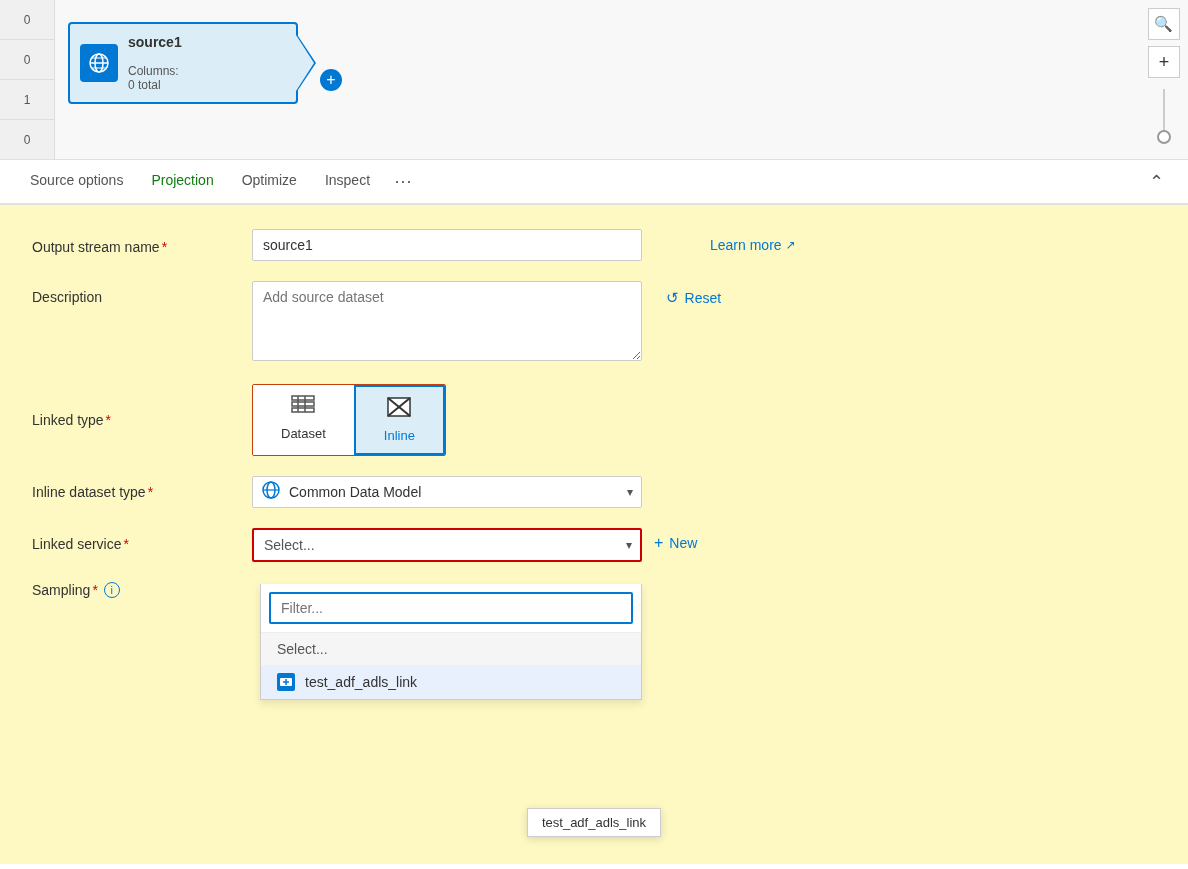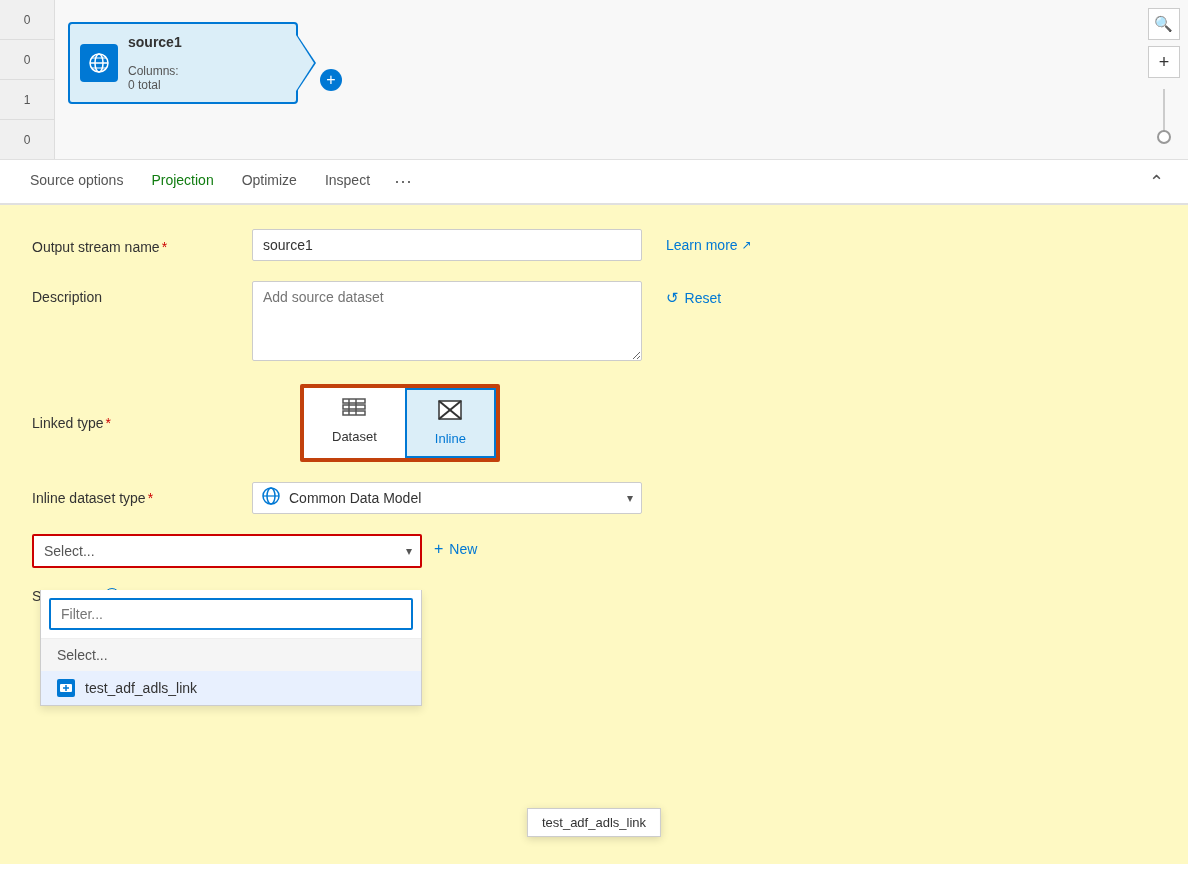--- a/index.html
+++ b/index.html
@@ -84,21 +84,21 @@
 <div style="padding:24px 32px;background:#fef9c3;overflow-y:auto;height:calc(869px - 160px - 50px);">
 
   <div style="display:flex;align-items:center;margin-bottom:20px;">
     <div style="width:220px;min-width:220px;font-size:14px;color:#333;padding-top:4px;">
       <span>Output stream name</span><span style="color:#c00;margin-left:2px;">*</span>
     </div>
     <div style="flex:1;max-width:390px;">
       <input type="text" value="source1" style="width: 100%; border: 1px solid rgb(204, 204, 204); padding: 7px 10px; font-size: 14px; color: rgb(51, 51, 51); outline: none; border-radius: 2px; font-family: inherit;">
     </div>
     <div style="margin-left:24px;display:flex;flex-direction:column;gap:8px;">
-      <a href="#" style="color:#0078d4;text-decoration:none;font-size:14px;display:flex;align-items:center;gap:4px;">
+      <a href="#" style="color:#0078d4;text-decoration:none;font-size:14px;display:flex;align-items:center;gap:4px;margin-left:44px;">
         <span>Learn more</span>
         <span style="font-size:12px;">↗</span>
       </a>
     </div>
   </div>
 
   <div style="display:flex;align-items:flex-start;margin-bottom:20px;">
     <div style="width:220px;min-width:220px;font-size:14px;color:#333;padding-top:8px;">Description</div>
     <div style="flex:1;max-width:390px;">
       <textarea style="width: 100%; border: 1px solid rgb(204, 204, 204); padding: 7px 10px; font-size: 14px; color: rgb(170, 170, 170); outline: none; border-radius: 2px; font-family: inherit; height: 80px; resize: vertical;" placeholder="Add source dataset"></textarea>
@@ -108,21 +108,21 @@
         <span style="font-size:15px;">↺</span>
         <span>Reset</span>
       </button>
     </div>
   </div>
 
   <div style="display:flex;align-items:center;margin-bottom:20px;">
     <div style="width:220px;min-width:220px;font-size:14px;color:#333;">
       <span>Linked type</span><span style="color:#c00;margin-left:2px;">*</span>
     </div>
-    <div style="display:flex;border:4px solid #c2410c;border-radius:2px;overflow:hidden;max-width:390px;margin-left:48px;">
+    <div style="display:flex;border:1px solid #c2410c;border-radius:2px;overflow:hidden;max-width:390px;">
       <button style="flex:1;padding:10px 28px;cursor:pointer;display:flex;flex-direction:column;align-items:center;gap:6px;background:#fff;border:none;font-size:13px;color:#333;font-family:inherit;">
         <span style="font-size:20px;">
           <svg width="24" height="20" viewBox="0 0 24 20" fill="none">
             <rect x="1" y="1" width="22" height="4" rx="0" stroke="#555" stroke-width="1.5" fill="none"></rect>
             <rect x="1" y="7" width="22" height="4" rx="0" stroke="#555" stroke-width="1.5" fill="none"></rect>
             <rect x="1" y="13" width="22" height="4" rx="0" stroke="#555" stroke-width="1.5" fill="none"></rect>
             <line x1="7" y1="1" x2="7" y2="17" stroke="#555" stroke-width="1.5"></line>
             <line x1="14" y1="1" x2="14" y2="17" stroke="#555" stroke-width="1.5"></line>
           </svg>
         </span>
@@ -154,20 +154,23 @@
             <line x1="2" y1="10" x2="18" y2="10" stroke="#0078d4" stroke-width="1.2"></line>
           </svg>
         </span>
         <span style="flex:1;font-size:14px;color:#333;">Common Data Model</span>
         <span style="position:absolute;right:8px;top:50%;transform:translateY(-50%);font-size:12px;color:#555;">▾</span>
       </div>
     </div>
   </div>
 
   <div style="display:flex;align-items:flex-start;margin-bottom:20px;">
+    <div style="width:220px;min-width:220px;font-size:14px;color:#333;padding-top:8px;">
+      <span>Linked service</span><span style="color:#c00;margin-left:2px;">*</span>
+    </div>
     <div style="flex:1;max-width:390px;position:relative;">
 
       <div style="width:100%;border:2px solid #c00;padding:7px 32px 7px 10px;font-size:14px;background:#fff;cursor:pointer;border-radius:2px;display:flex;align-items:center;position:relative;">
         <span style="flex:1;font-size:14px;color:#555;">Select...</span>
         <span style="position:absolute;right:8px;top:50%;transform:translateY(-50%);font-size:12px;color:#555;">▾</span>
       </div>
 
       <div style="position:absolute;top:100%;left:8px;right:0;background:#fff;border:1px solid #ccc;border-top:none;z-index:100;box-shadow:0 4px 8px rgba(0,0,0,0.1);margin-top:22px;">
         <div style="padding:8px;border-bottom:1px solid #eee;">
           <input type="text" placeholder="Filter..." style="width: 100%; border: 2px solid rgb(0, 120, 212); border-radius: 2px; padding: 6px 10px; font-size: 14px; outline: none; font-family: inherit;">

